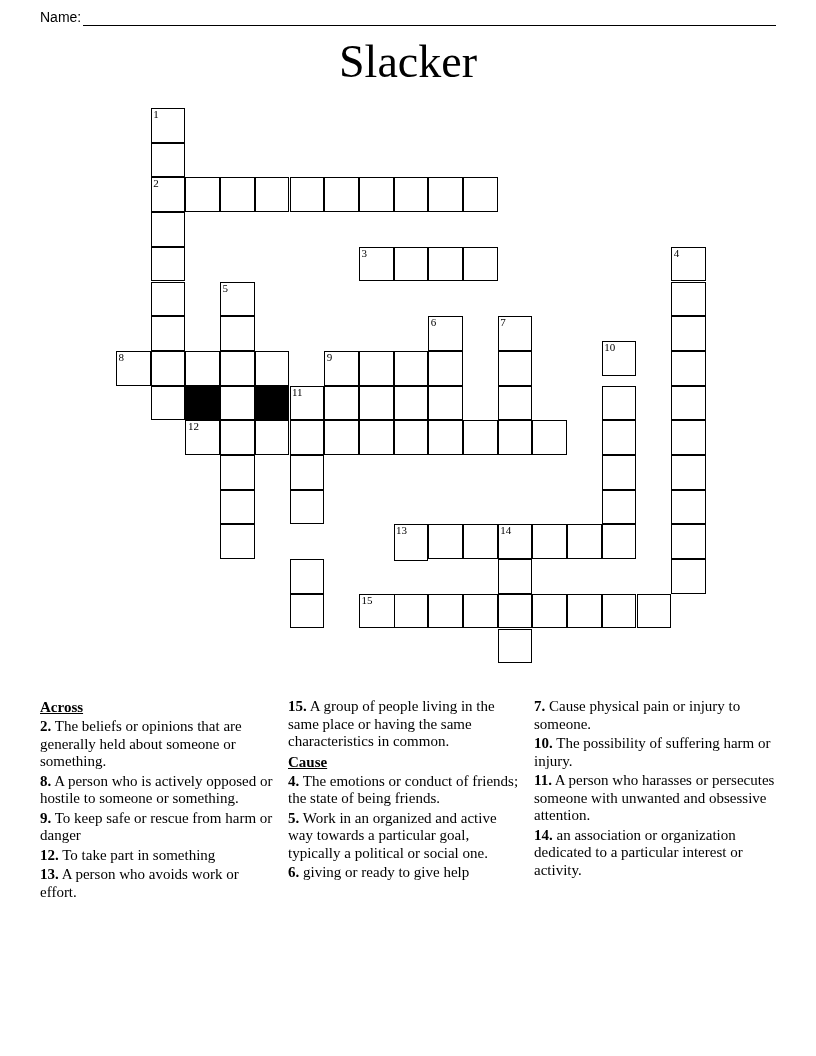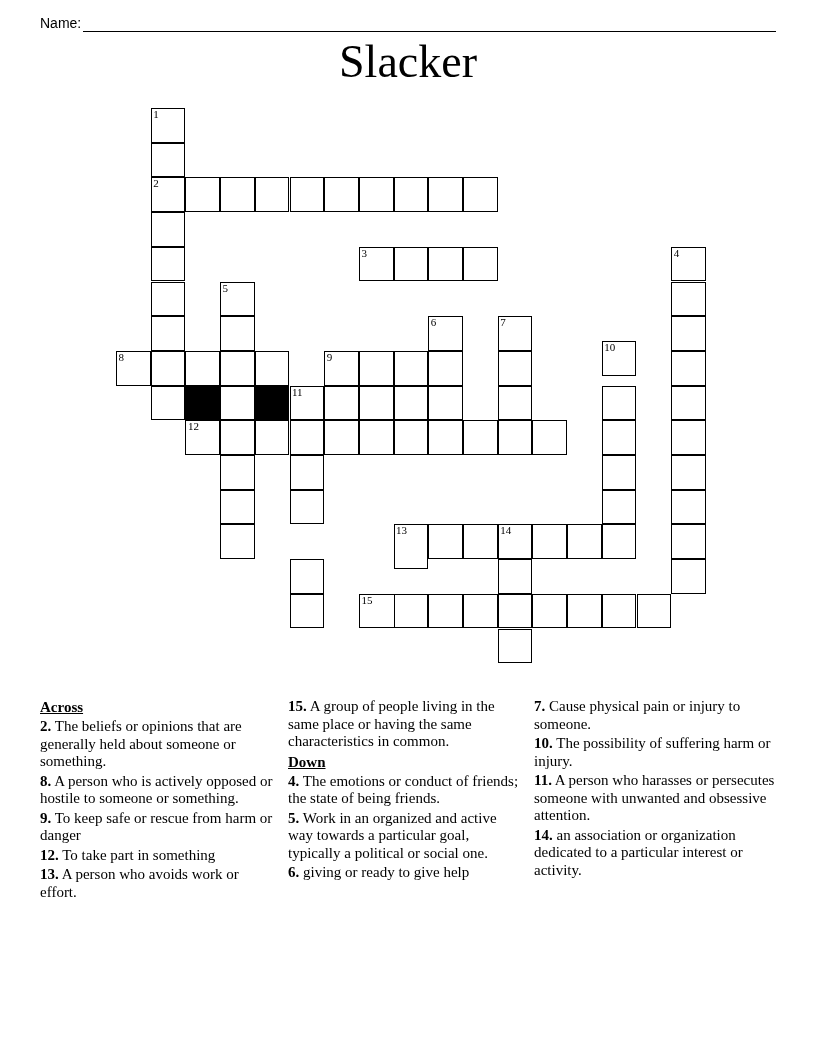--- a/index.html
+++ b/index.html
@@ -15,21 +15,21 @@
     position: relative;
     overflow: hidden;
   }
 
   
   .name-row {
     position: absolute;
     left: 40px;
     top: 0px;
     width: 736px;
-    height: 32px;
+    height: 26px;
     display: flex;
     align-items: flex-end;
   }
   .name-label {
     font-family: "Liberation Sans", sans-serif;
     font-size: 14px;
     line-height: 16px;
     white-space: nowrap;
     padding-bottom: 1px;
   }
@@ -219,21 +219,21 @@
     <div class="cell" style="left: 671.2px; top: 420.3px; width: 34.7px; height: 34.7px;"></div>
     <div class="cell" style="left: 220.1px; top: 455px; width: 34.7px; height: 34.7px;"></div>
     <div class="cell" style="left: 289.5px; top: 455px; width: 34.7px; height: 34.7px;"></div>
     <div class="cell" style="left: 601.8px; top: 455px; width: 34.7px; height: 34.7px;"></div>
     <div class="cell" style="left: 671.2px; top: 455px; width: 34.7px; height: 34.7px;"></div>
     <div class="cell" style="left: 220.1px; top: 489.7px; width: 34.7px; height: 34.7px;"></div>
     <div class="cell" style="left: 289.5px; top: 489.7px; width: 34.7px; height: 34.7px;"></div>
     <div class="cell" style="left: 601.8px; top: 489.7px; width: 34.7px; height: 34.7px;"></div>
     <div class="cell" style="left: 671.2px; top: 489.7px; width: 34.7px; height: 34.7px;"></div>
     <div class="cell" style="left: 220.1px; top: 524.4px; width: 34.7px; height: 34.7px;"></div>
-    <div class="cell" style="left: 393.6px; top: 524.4px; width: 34.7px; height: 45px;">
+    <div class="cell" style="left: 393.6px; top: 524.4px; width: 34.7px; height: 37px;">
       <span class="cell-num">13</span>
     </div>
     <div class="cell" style="left: 428.3px; top: 524.4px; width: 34.7px; height: 34.7px;"></div>
     <div class="cell" style="left: 463px; top: 524.4px; width: 34.7px; height: 34.7px;"></div>
     <div class="cell" style="left: 497.7px; top: 524.4px; width: 34.7px; height: 34.7px;">
       <span class="cell-num">14</span>
     </div>
     <div class="cell" style="left: 532.4px; top: 524.4px; width: 34.7px; height: 34.7px;"></div>
     <div class="cell" style="left: 567.1px; top: 524.4px; width: 34.7px; height: 34.7px;"></div>
     <div class="cell" style="left: 601.8px; top: 524.4px; width: 34.7px; height: 34.7px;"></div>
@@ -264,21 +264,21 @@
         <p class="clue"><span class="cnum">8.</span><span> A person who is actively opposed or hostile to someone or something.</span></p>
         <p class="clue"><span class="cnum">9.</span><span> To keep safe or rescue from harm or danger</span></p>
         <p class="clue"><span class="cnum">12.</span><span> To take part in something</span></p>
         <p class="clue"><span class="cnum">13.</span><span> A person who avoids work or effort.</span></p>
       </div>
   </div>
   <div class="clue-col c2">
     <div id="col2-top">
         <p class="clue"><span class="cnum">15.</span><span> A group of people living in the same place or having the same characteristics in common.</span></p>
       </div>
-    <div class="clue-heading">Down</div>
+    <div class="clue-heading">Cause</div>
     <div id="col2-clues">
         <p class="clue"><span class="cnum">4.</span><span> The emotions or conduct of friends; the state of being friends.</span></p>
         <p class="clue"><span class="cnum">5.</span><span> Work in an organized and active way towards a particular goal, typically a political or social one.</span></p>
         <p class="clue"><span class="cnum">6.</span><span> giving or ready to give help</span></p>
       </div>
   </div>
   <div class="clue-col c3">
     <div id="col3-clues">
         <p class="clue"><span class="cnum">7.</span><span> Cause physical pain or injury to someone.</span></p>
         <p class="clue"><span class="cnum">10.</span><span> The possibility of suffering harm or injury.</span></p>

